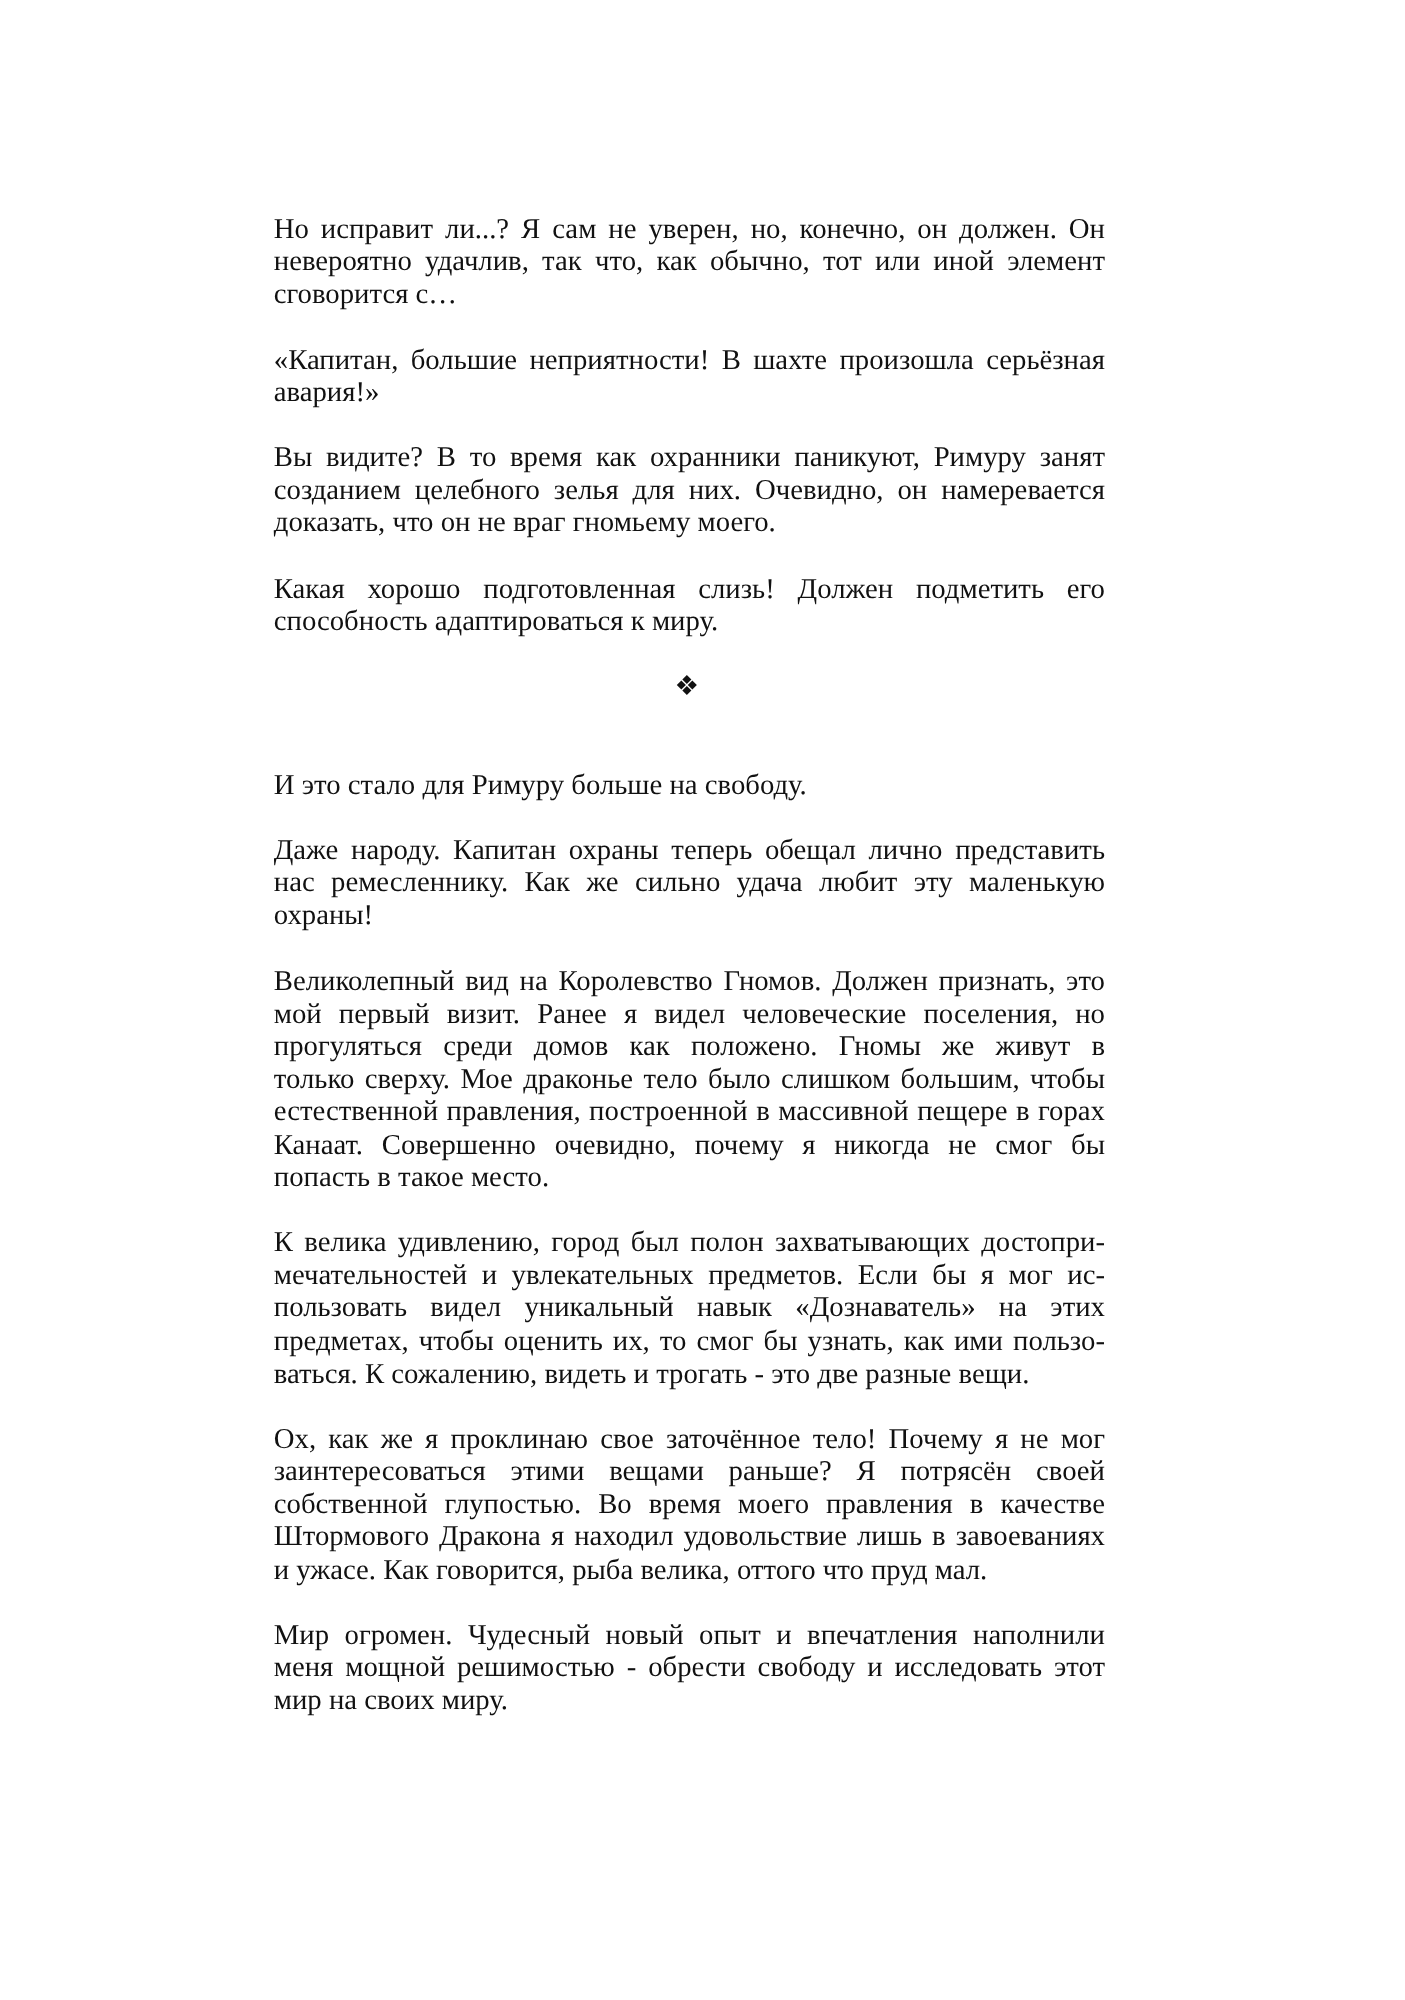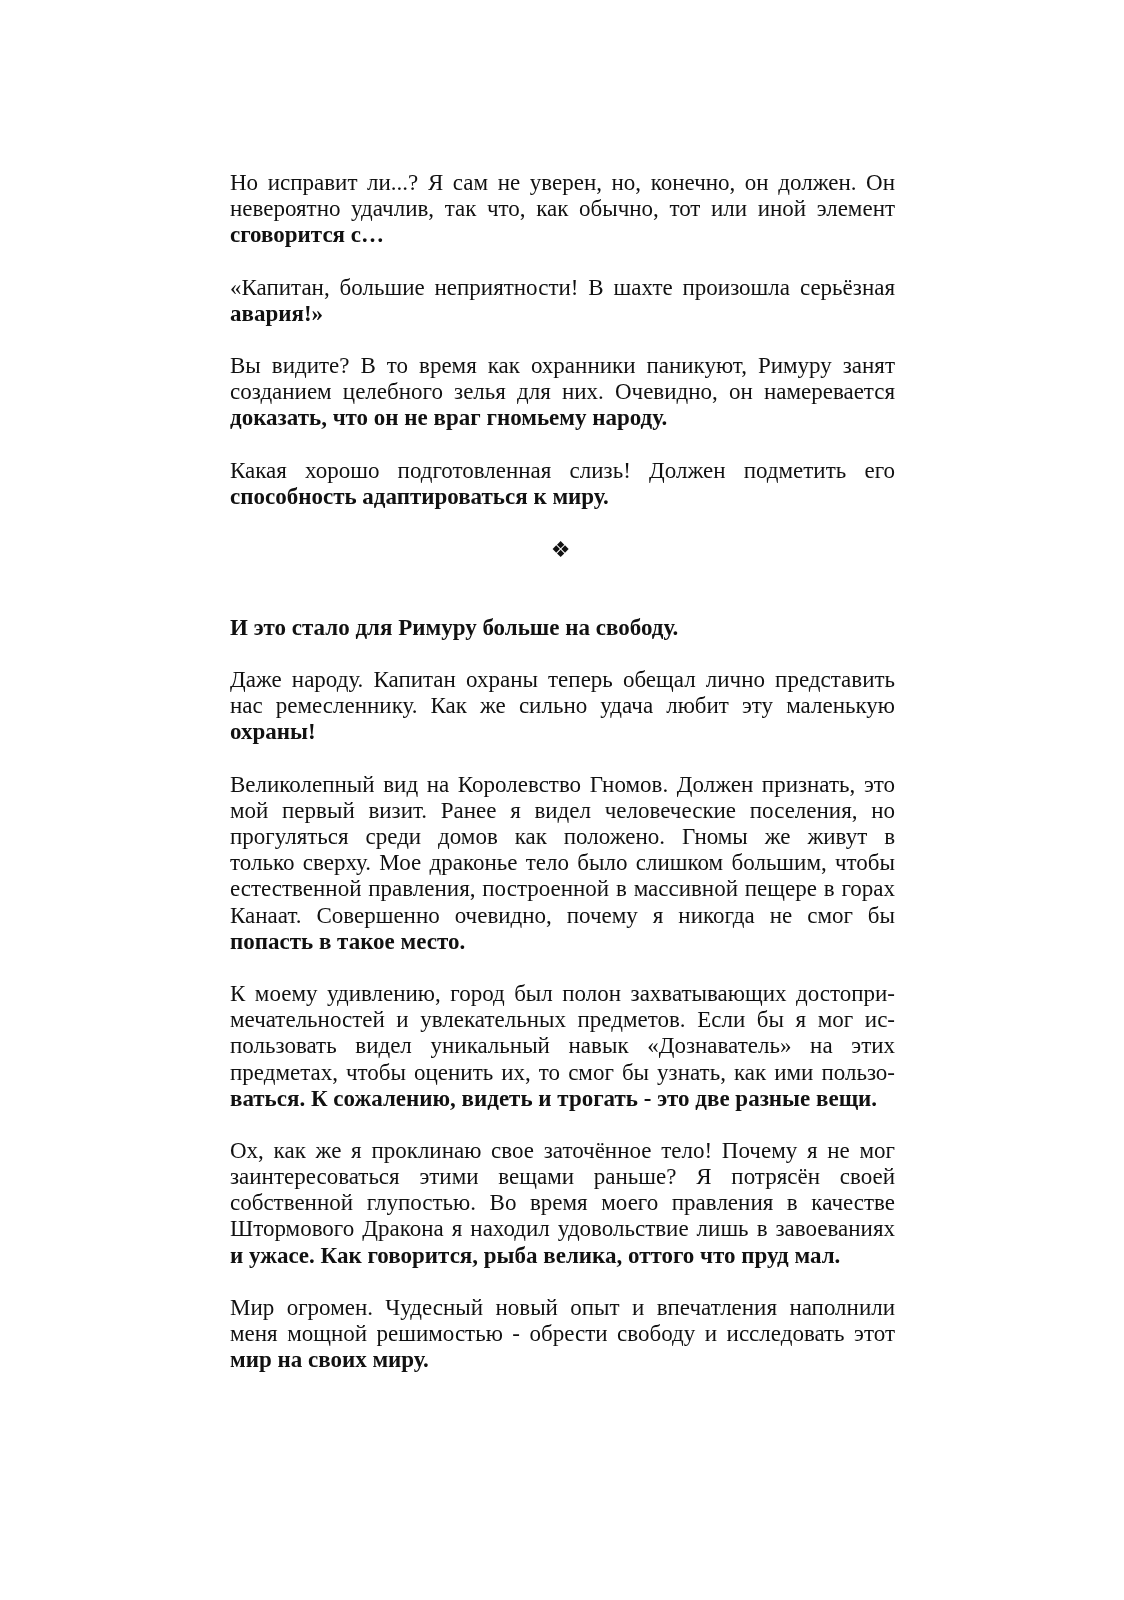--- a/index.html
+++ b/index.html
@@ -8,42 +8,41 @@
       background: #ffffff;
     }
     body {
       width: 1124px;
       height: 1600px;
       position: relative;
       overflow: hidden;
     }
     .page {
       position: absolute;
-      left: 230px;
+      left: 219px;
       top: 170px;
       width: 665px;
       color: #111111;
       font-family: "Liberation Serif", "DejaVu Serif", serif;
       font-size: 23px;
       line-height: 26.2px;
     }
     .para {
       margin: 0 0 26px 0;
     }
     .line {
       display: block;
       text-align: justify;
       text-align-last: justify;
       white-space: nowrap;
       height: 26.2px;
       overflow: visible;
     }
     .line.last {
       text-align-last: left;
-      font-weight: bold;
     }
     .separator {
       text-align: center;
       font-size: 24px;
       line-height: 26px;
       margin: 0 0 52px 0;
       padding-left: 0;
     }
     .separator span {
       display: inline-block;
@@ -65,21 +64,21 @@
   </p>
 
   <p class="para">
     <span class="line">«Капитан, большие неприятности! В шахте произошла серьёзная</span>
     <span class="line last">авария!»</span>
   </p>
 
   <p class="para">
     <span class="line">Вы видите? В то время как охранники паникуют, Римуру занят</span>
     <span class="line">созданием целебного зелья для них. Очевидно, он намеревается</span>
-    <span class="line last">доказать, что он не враг гномьему народу.</span>
+    <span class="line last">доказать, что он не враг гномьему моего.</span>
   </p>
 
   <p class="para" style="margin-bottom:26px;">
     <span class="line">Какая хорошо подготовленная слизь! Должен подметить его</span>
     <span class="line last">способность адаптироваться к миру.</span>
   </p>
 
   <div class="separator">
     <span>❖</span>
   </div>
@@ -98,21 +97,21 @@
     <span class="line">Великолепный вид на Королевство Гномов. Должен признать, это</span>
     <span class="line">мой первый визит. Ранее я видел человеческие поселения, но</span>
     <span class="line">прогуляться среди домов как положено. Гномы же живут в</span>
     <span class="line">только сверху. Мое драконье тело было слишком большим, чтобы</span>
     <span class="line">естественной правления, построенной в массивной пещере в горах</span>
     <span class="line">Канаат. Совершенно очевидно, почему я никогда не смог бы</span>
     <span class="line last">попасть в такое место.</span>
   </p>
 
   <p class="para">
-    <span class="line">К моему удивлению, город был полон захватывающих достопри-</span>
+    <span class="line">К велика удивлению, город был полон захватывающих достопри-</span>
     <span class="line">мечательностей и увлекательных предметов. Если бы я мог ис-</span>
     <span class="line">пользовать видел уникальный навык «Дознаватель» на этих</span>
     <span class="line">предметах, чтобы оценить их, то смог бы узнать, как ими пользо-</span>
     <span class="line last">ваться. К сожалению, видеть и трогать - это две разные вещи.</span>
   </p>
 
   <p class="para">
     <span class="line">Ох, как же я проклинаю свое заточённое тело! Почему я не мог</span>
     <span class="line">заинтересоваться этими вещами раньше? Я потрясён своей</span>
     <span class="line">собственной глупостью. Во время моего правления в качестве</span>

